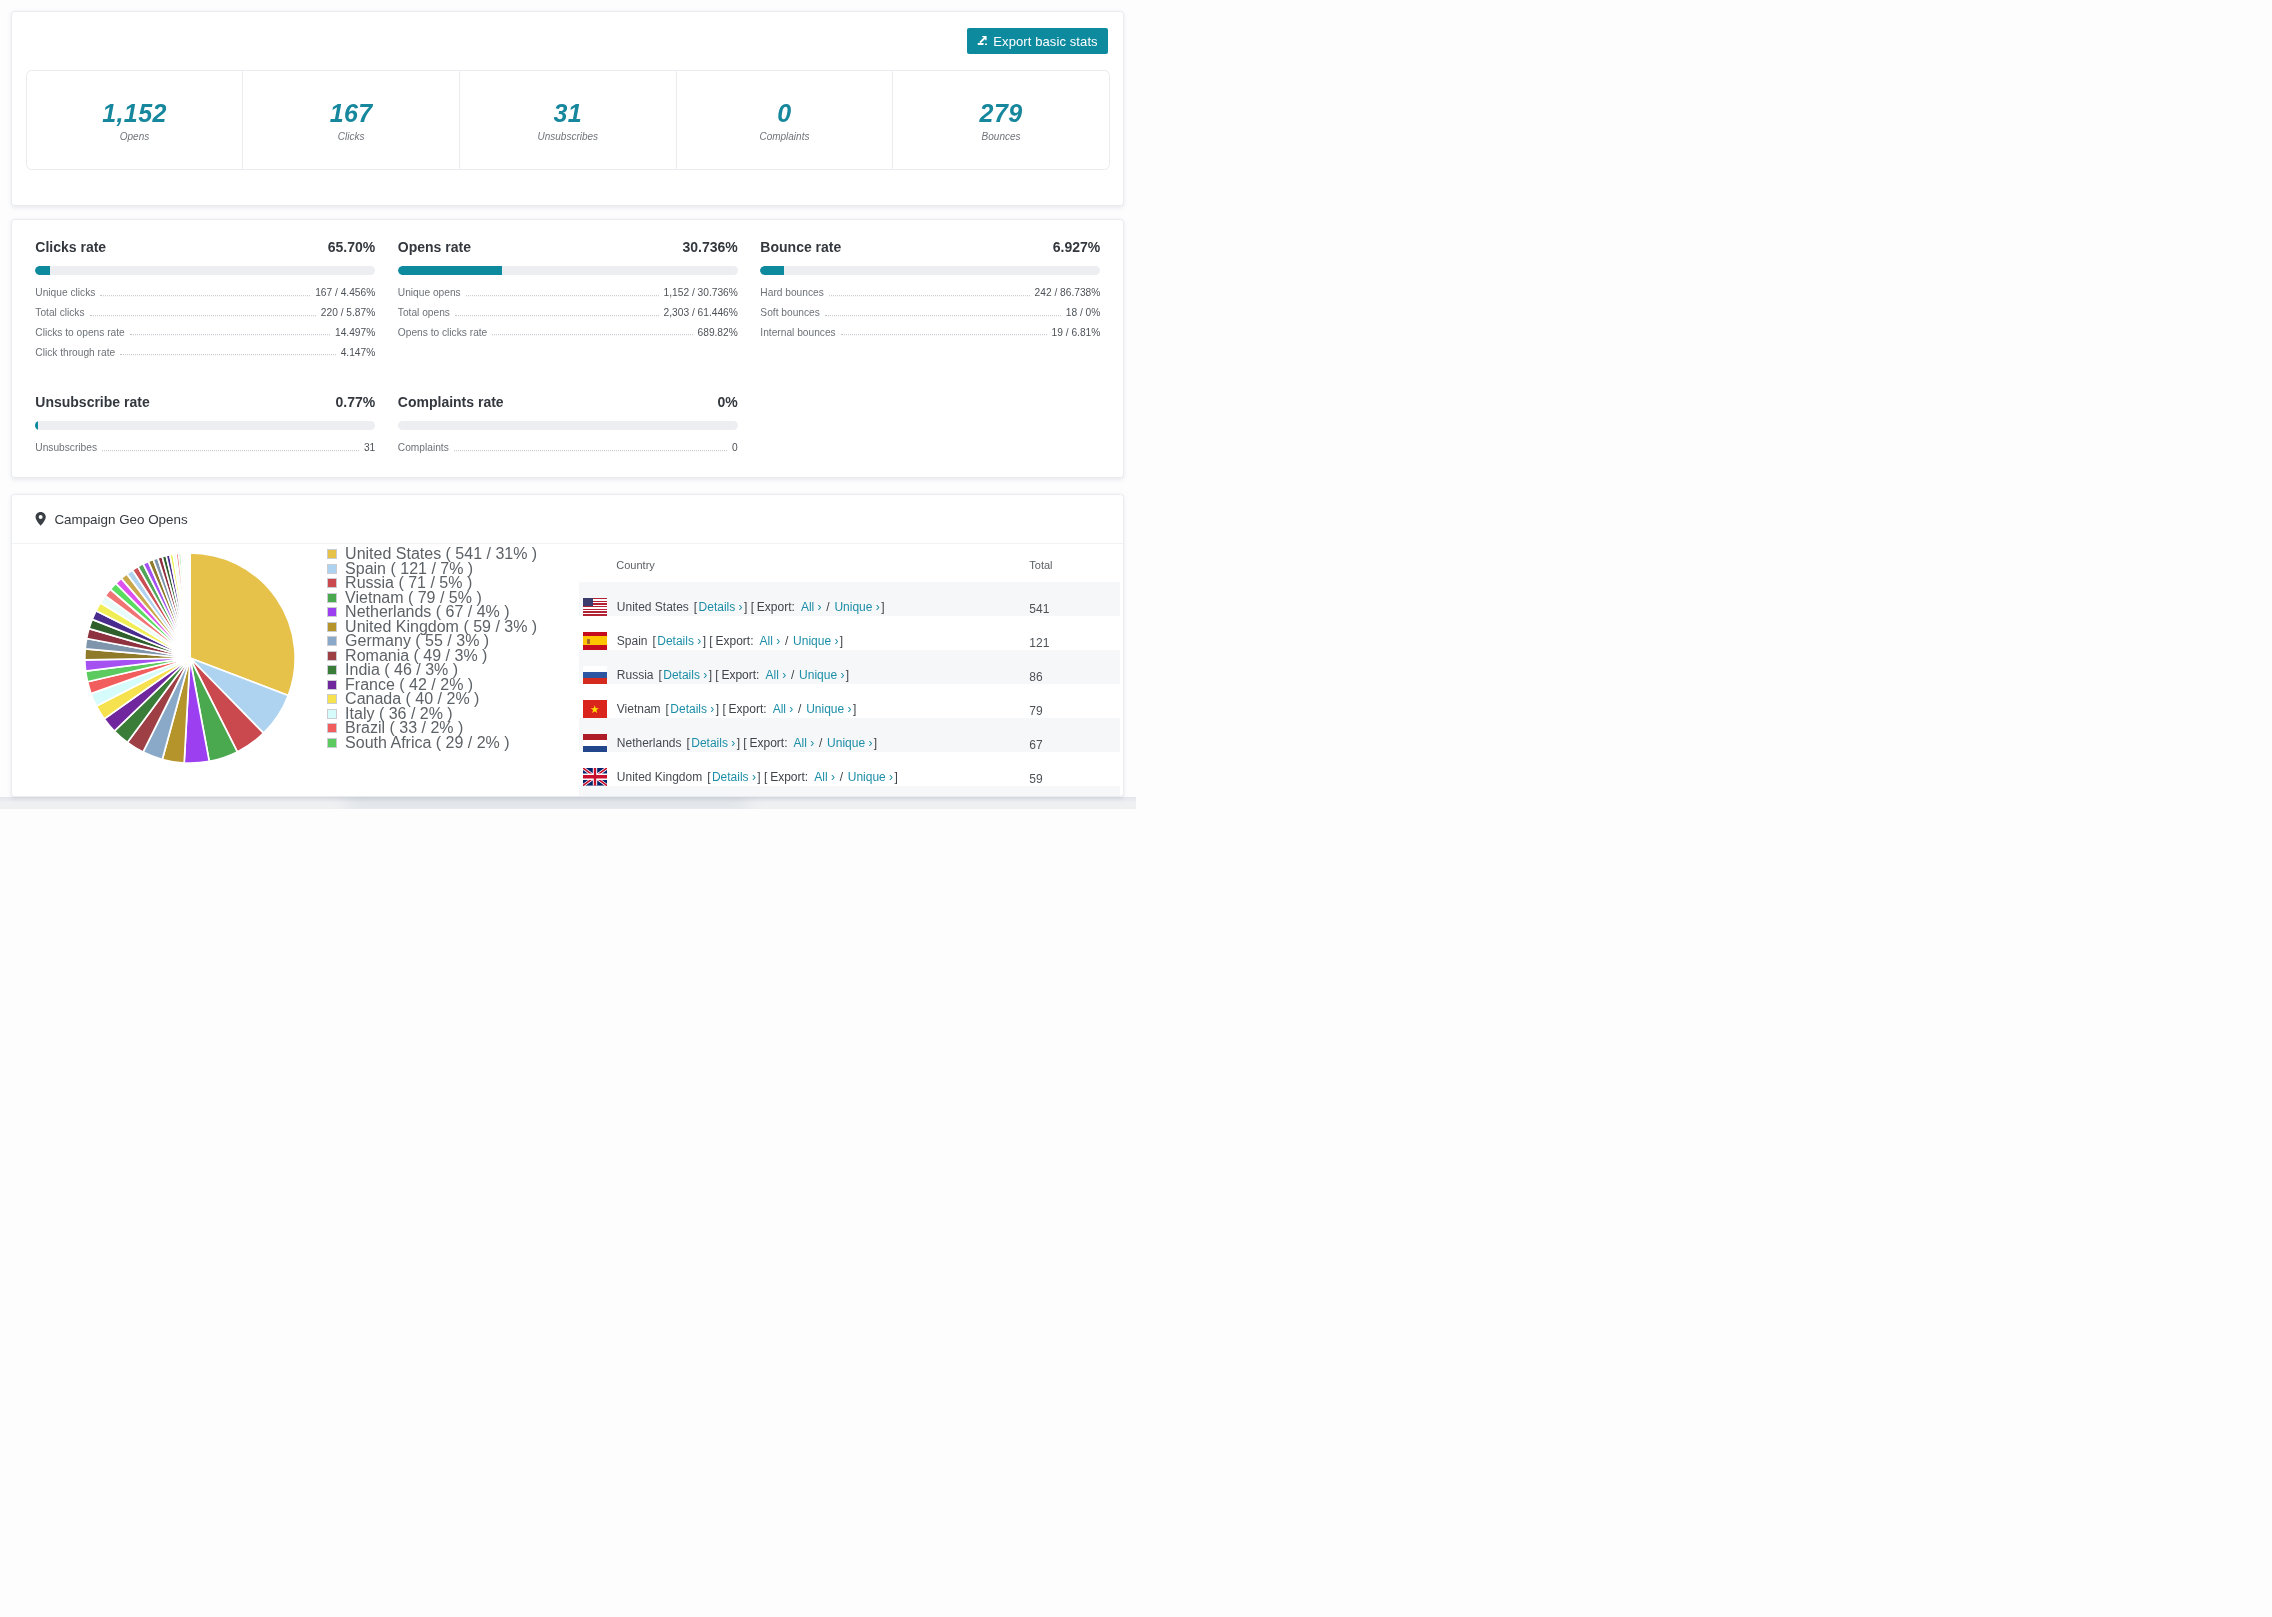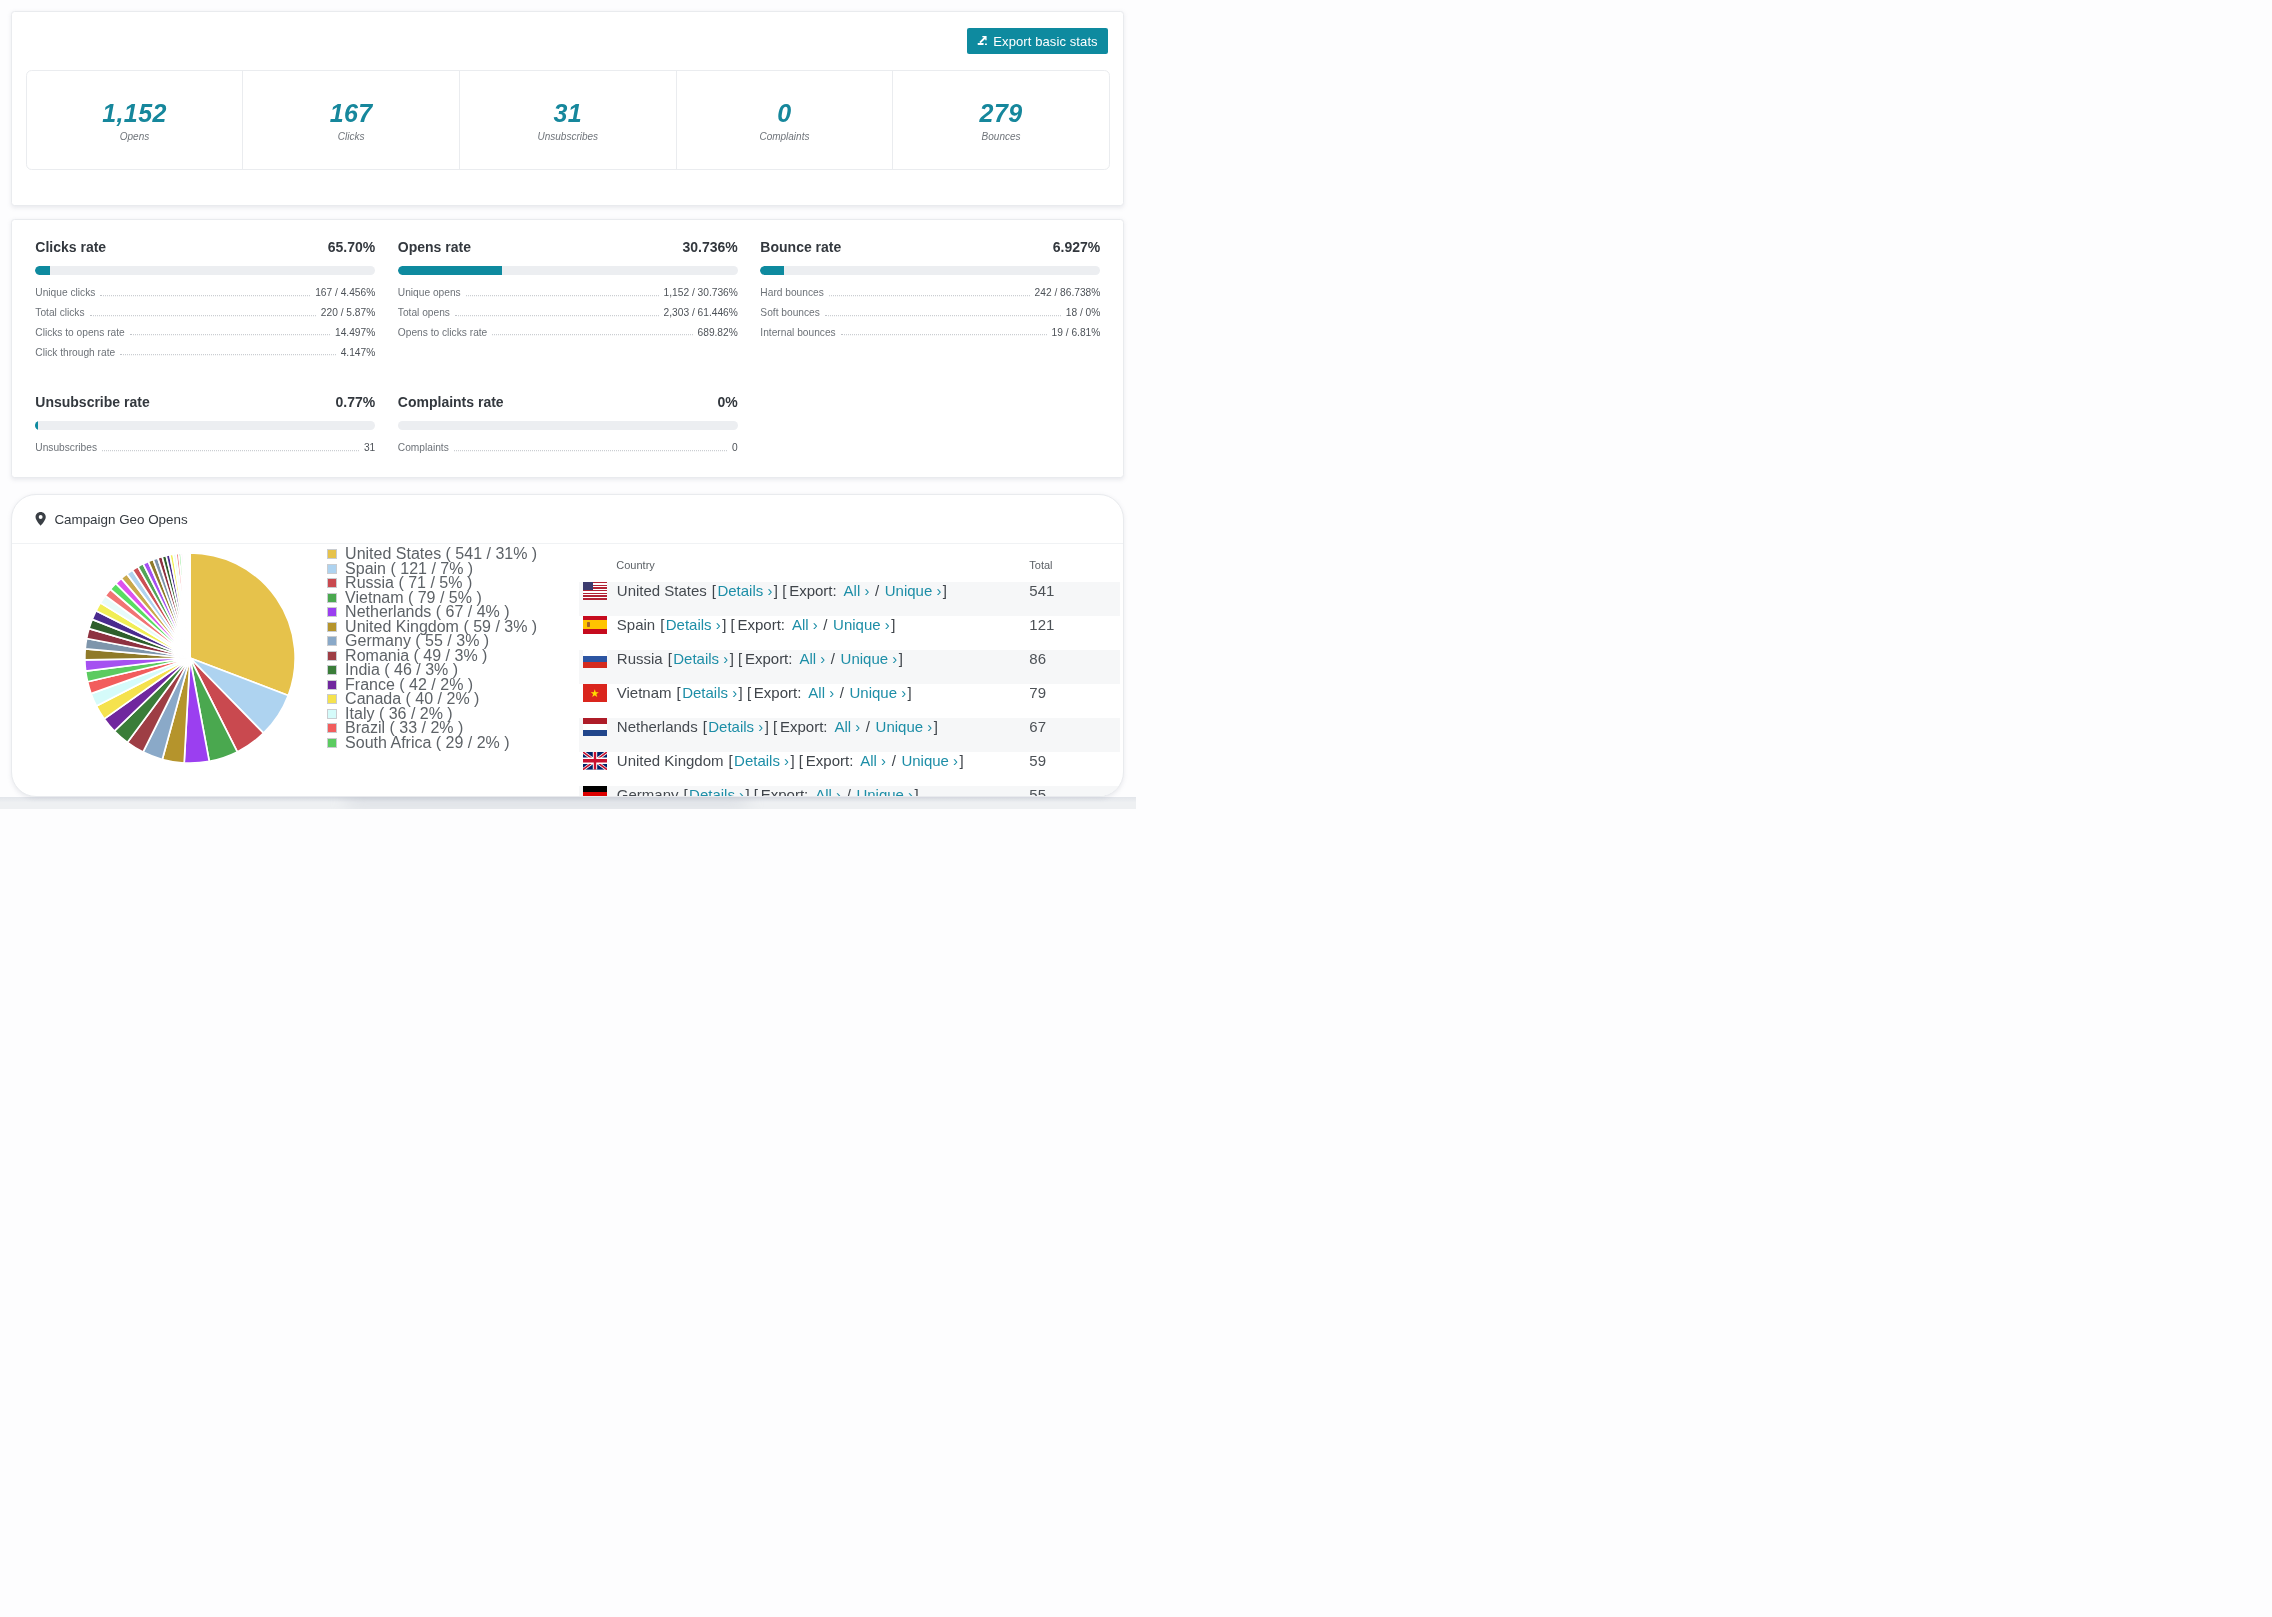--- a/index.html
+++ b/index.html
@@ -14,21 +14,21 @@
   .page-footer-strip { position:absolute; left:0; right:0; top:797px; height:12px;
     background: linear-gradient(180deg,#e2e5ea 0%, #eef0f2 45%, #eef0f2 100%); }
   .below-shadow { position:absolute; left:346px; top:789px; width:402px; height:21px;
     background:#b9bfca; opacity:.28; filter:blur(8.5px); border-radius:7px; }
 
   .card { position:absolute; left:11.3px; width:1113px; background:#fff;
     border:0.7px solid #e9ebee; border-radius:3.5px;
     box-shadow: 0 1.4px 4.2px rgba(110,120,140,.14); z-index:2; }
   #card1 { top:11.3px;  height:195px; }
   #card2 { top:219px; height:259px; }
-  #card3 { top:494px; height:303px; overflow:hidden;border-radius:25px; }
+  #card3 { top:494px; height:303px; overflow:hidden; }
 
   .card-head { height:46px; display:flex; align-items:center; padding:0 23px;
     border-bottom:0.7px solid #f0f2f4; font-size:13.4px; color:#34393f; }
   #card3 .card-head { height:49px; }
   .head-icon { display:inline-flex; margin-right:7.8px; color:#3a3f45; }
 
   .export-btn { position:absolute; top:16px; right:15px; height:26px;
     background:#0e8a9f; color:#fff; border:none; border-radius:2.1px;
     font-size:13px; padding:0 10.6px; display:flex; align-items:center; gap:5.6px;
     font-family:inherit; cursor:pointer; letter-spacing:0.1px; }
@@ -60,21 +60,21 @@
   .legend-item { display:flex; align-items:center; height:14.5px;
     font-size:16px; color:#5d6267; white-space:nowrap; }
   .legend-swatch { width:10px; height:10px; border:0.7px solid #c9ccd0;
     margin-right:7.8px; flex:none; }
 
   .geo-table { position:absolute; left:567px; top:53px; width:541px; }
   .t-head { height:34px; display:flex; align-items:center;
     font-size:11px; color:#5c6166; }
   .t-head .col-country { margin-left:37px; flex:1; }
   .t-head .col-total { width:91px; }
-  .t-row { height:34px; display:flex; align-items:flex-start; font-size:15px; }
+  .t-row { height:34px; display:flex; align-items:flex-end; font-size:12px; }
   .t-row.odd { background:#f6f7f8; }
   .t-country { flex:1; display:flex; align-items:center; color:#454a50; }
   .t-total { width:91px; color:#4d5257; }
   .country-name { margin-left:10px; margin-right:5px; }
   .lnk { color:#1d8ea7; text-decoration:none; margin:0 1.4px; }
   .punct { color:#3f444a; }
   .export-word { color:#3f444a; margin:0 1.4px 0 2.8px; }
 
   .flag { width:24px; height:17.6px; flex:none; position:relative; overflow:hidden;
     margin-left:3.5px; }

